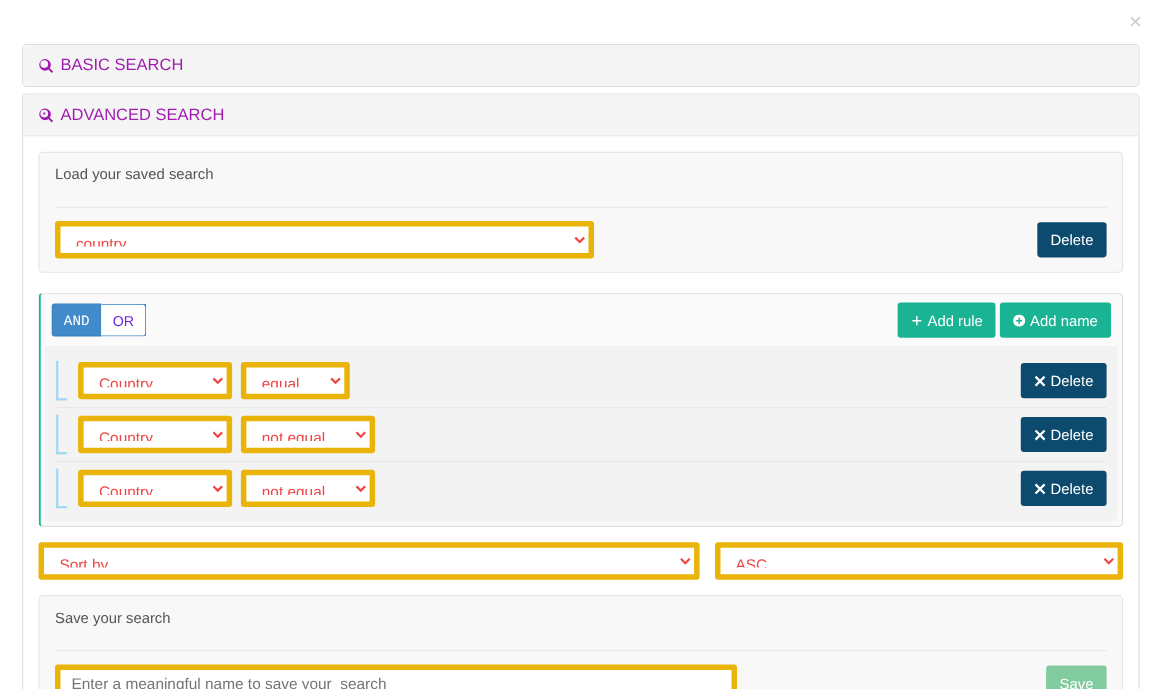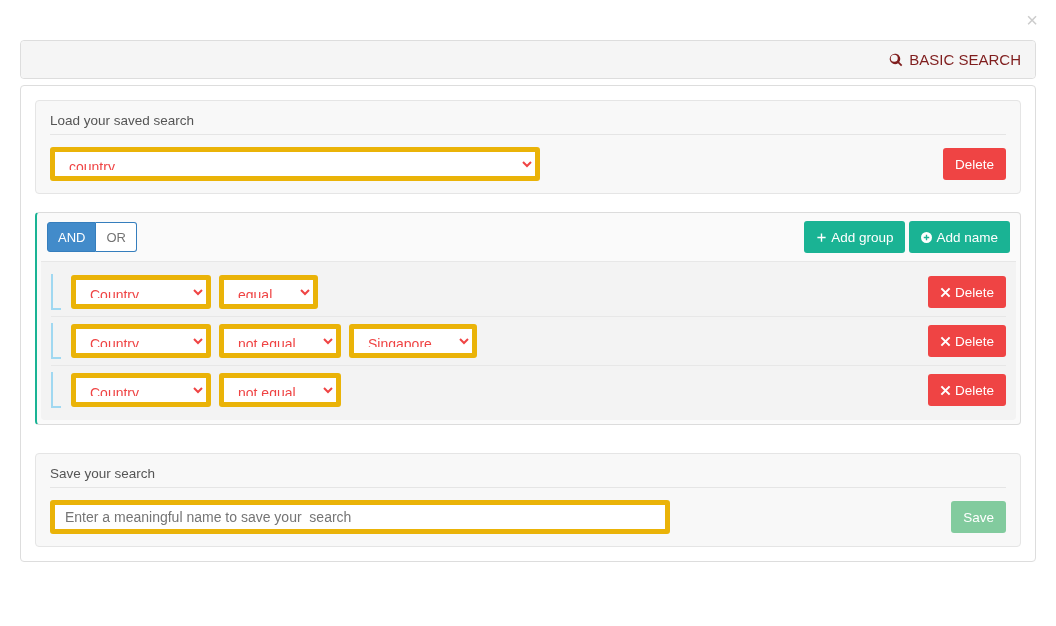--- a/index.html
+++ b/index.html
@@ -28,45 +28,44 @@
     border: 1px solid #ddd;
     border-radius: 4px;
     margin-bottom: 6px;
     background: #fff;
   }
   .panel-heading {
     background: #f5f5f5;
     border-bottom: 1px solid #ddd;
     padding: 10px 14px;
     font-size: 15px;
-    color: #7f1d1d;
+    color: #a21caf;
     display: flex;
     align-items: center;
     gap: 6px;
     border-radius: 4px 4px 0 0;
-    justify-content: flex-end;
   }
   .panel-heading.collapsed {
     border-bottom: none;
     border-radius: 4px;
   }
   .panel-body {
     padding: 14px;
   }
   .sub-panel {
     background: #f8f8f8;
     border: 1px solid #e5e5e5;
     border-radius: 4px;
     padding: 12px 14px;
     margin-bottom: 18px;
   }
   .sub-panel-label {
     font-size: 13.5px;
     color: #555;
-    padding-bottom: 6px;
+    padding-bottom: 22px;
     border-bottom: 1px solid #e5e5e5;
     margin-bottom: 12px;
   }
   .row-flex {
     display: flex;
     align-items: center;
     gap: 10px;
   }
   .row-flex .btn-right {
     margin-left: auto;
@@ -87,40 +86,41 @@
     align-items: center;
     gap: 4px;
     height: 32px;
     padding: 0 12px;
     border: none;
     border-radius: 3px;
     font-size: 13.5px;
     color: #fff;
     cursor: pointer;
   }
-  .btn-danger { background: #ef4444; }
+  .btn-danger { background: #0c4a6e; }
   .btn-success { background: #1ab394; }
   .btn-save   { background: #82cb9e; }
   .btn-group {
     display: inline-flex;
     border-radius: 3px;
     overflow: visible;
   }
   .btn-toggle {
     height: 30px;
     padding: 0 10px;
     font-size: 13px;
     border: 1px solid #357ebd;
     background: #fff;
-    color: #737373;
+    color: #6d28d9;
     cursor: pointer;
   }
   .btn-toggle.active {
     background: #428bca;
     color: #fff;
+    font-family: Liberation Mono, monospace;
   }
   .btn-toggle:first-child { border-radius: 3px 0 0 3px; }
   .btn-toggle:last-child  { border-radius: 0 3px 3px 0; border-left: none; }
   .query-builder {
     border: 1px solid #dcdcdc;
     border-left: 2px solid #1ab394;
     border-radius: 4px;
     background: #fafafa;
     margin-bottom: 14px;
   }
@@ -190,20 +190,27 @@
   <div class="panel" style="margin-top:40px;">
     <div class="panel-heading collapsed">
       <svg class="icon-svg" viewBox="0 0 16 16">
           <path d="M11.7 10.3a6 6 0 1 0-1.4 1.4l3.5 3.5 1.4-1.4-3.5-3.5zM6 10a4 4 0 1 1 0-8 4 4 0 0 1 0 8z"></path>
         </svg>
       <span>BASIC SEARCH</span>
     </div>
   </div>
 
   <div class="panel">
+    <div class="panel-heading">
+      <svg class="icon-svg" viewBox="0 0 16 16">
+          <path d="M11.7 10.3a6 6 0 1 0-1.4 1.4l3.5 3.5 1.4-1.4-3.5-3.5zM6 10a4 4 0 1 1 0-8 4 4 0 0 1 0 8z"></path>
+          <path d="M5 5h2v2H5z"></path>
+        </svg>
+      <span>ADVANCED SEARCH</span>
+    </div>
     <div class="panel-body">
 
       <div class="sub-panel">
         <div class="sub-panel-label">Load your saved search</div>
         <div class="row-flex">
           <select class="select-saved">
             <option>country</option>
           </select>
           <button class="btn btn-danger btn-right">Delete</button>
         </div>
@@ -213,21 +220,21 @@
         <div class="qb-header">
           <div class="btn-group">
             <button class="btn-toggle active">AND</button>
             <button class="btn-toggle">OR</button>
           </div>
           <div class="right-buttons">
             <button class="btn btn-success">
               <svg class="icon-svg-sm" viewBox="0 0 16 16">
                   <path d="M7 2h2v5h5v2H9v5H7V9H2V7h5z"></path>
                 </svg>
-              <span>Add group</span>
+              <span>Add rule</span>
             </button>
             <button class="btn btn-success">
               <svg class="icon-svg-sm" viewBox="0 0 16 16">
                   <path d="M8 0a8 8 0 1 0 0 16A8 8 0 0 0 8 0zm4 9H9v3H7V9H4V7h3V4h2v3h3v2z"></path>
                 </svg>
               <span>Add name</span>
             </button>
           </div>
         </div>
         <div class="qb-rules">
@@ -239,21 +246,20 @@
               <svg class="icon-svg-sm" viewBox="0 0 16 16">
                   <path d="M2 2l12 12M14 2L2 14" stroke="#fff" stroke-width="3" fill="none"></path>
                 </svg>
               <span>Delete</span>
             </button>
           </div>
 
           <div class="rule">
             <select><option>Country</option></select>
             <select class="op"><option>not equal</option></select>
-            <select class="val"><option>Singapore</option></select>
             <button class="btn btn-danger del">
               <svg class="icon-svg-sm" viewBox="0 0 16 16">
                   <path d="M2 2l12 12M14 2L2 14" stroke="#fff" stroke-width="3" fill="none"></path>
                 </svg>
               <span>Delete</span>
             </button>
           </div>
 
           <div class="rule">
             <select><option>Country</option></select>
@@ -262,20 +268,26 @@
               <svg class="icon-svg-sm" viewBox="0 0 16 16">
                   <path d="M2 2l12 12M14 2L2 14" stroke="#fff" stroke-width="3" fill="none"></path>
                 </svg>
               <span>Delete</span>
             </button>
           </div>
         </div>
       </div>
 
       <div class="sort-row">
+        <select class="sortby">
+          <option>Sort by</option>
+        </select>
+        <select>
+          <option>ASC</option>
+        </select>
       </div>
 
       <div class="sub-panel" style="margin-bottom:0;">
         <div class="sub-panel-label">Save your search</div>
         <div class="save-row">
           <input type="text" placeholder="Enter a meaningful name to save your  search" style="">
           <button class="btn btn-save">Save</button>
         </div>
       </div>
 

